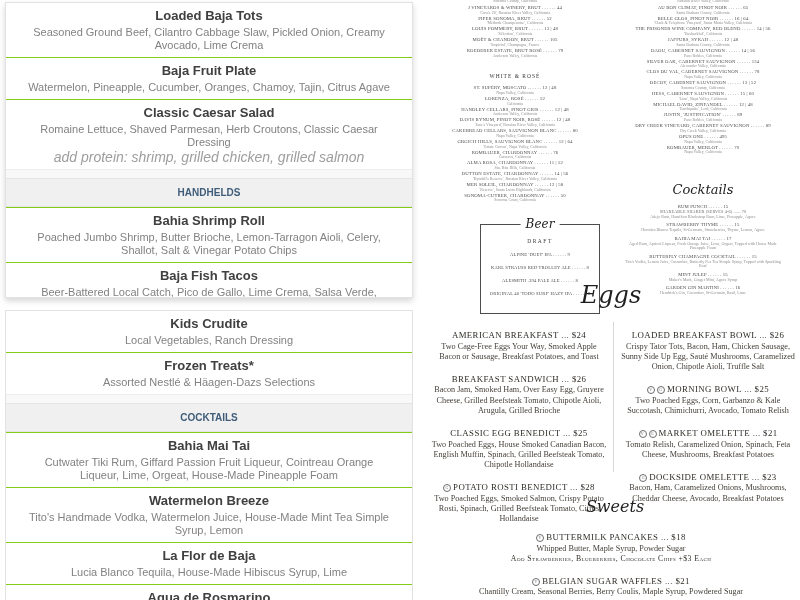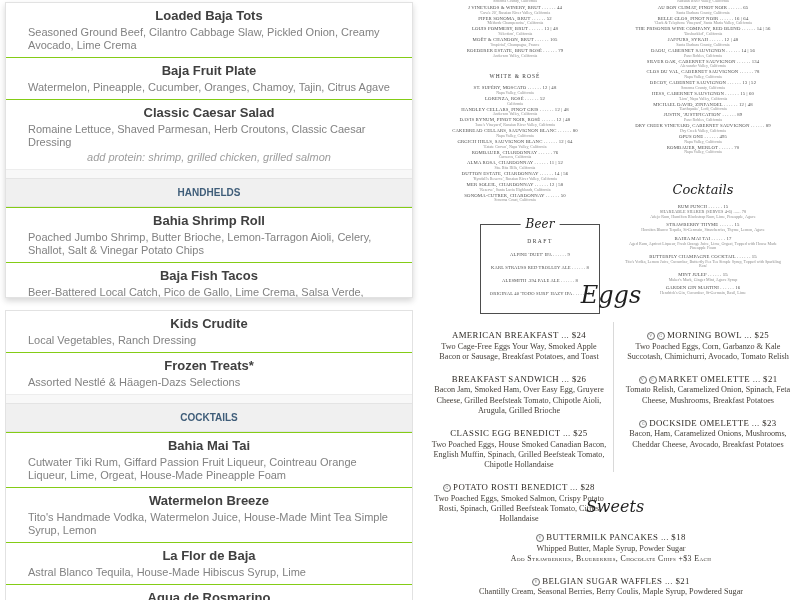--- a/index.html
+++ b/index.html
@@ -11,22 +11,22 @@
   .root{position:absolute;inset:0;}
 
   
   .left-pane{position:absolute;left:5px;top:2px;width:408px;}
   .panel{background:#fff;border:1px solid #e2e2e2;overflow:hidden;}
   .panel-a{height:294px;box-shadow:0 3px 6px rgba(0,0,0,0.16);}
   .panel-b{height:292px;margin-top:12px;}
   .card{padding:6px 22px 5px;border-top:1px solid #84cc16;}
   .panel .card:first-child{border-top:none;}
   .card-title{font-size:13px;font-weight:bold;color:#404040;text-align:center;line-height:14px;margin-bottom:3px;}
-  .card-desc{font-size:11px;color:#828282;line-height:13px;}
-  .card-note{font-size:11px;font-style:italic;color:#9d9d9d;text-align:center;line-height:13px;margin-top:2px;}
+  .card-desc{font-size:11px;color:#828282;text-align:center;line-height:13px;}
+  .card-note{font-size:14px;font-style:italic;color:#9d9d9d;text-align:center;line-height:13px;margin-top:2px;}
   .section-gap{height:8px;background:#f8f8f8;border-top:1px solid #ededed;}
   .banner{background:#f0f0f0;border-top:1px solid #e4e4e4;border-bottom:1px solid #e4e4e4;
     color:#3f5d79;font-weight:bold;font-size:10px;text-align:center;padding:8px 0;}
 
   
   .right-page{position:absolute;left:422px;top:0;width:378px;height:600px;background:#fff;overflow:hidden;}
   .script{font-family:"DejaVu Serif",serif;font-style:italic;color:#1e1e1e;}
 
   
   .wcol{position:absolute;top:0;transform:scale(0.5);transform-origin:0 0;
@@ -114,21 +114,21 @@
         <div class="card">
           <div class="card-title">Bahia Mai Tai</div>
           <div class="card-desc">Cutwater Tiki Rum, Giffard Passion Fruit Liqueur, Cointreau Orange Liqueur, Lime, Orgeat, House-Made Pineapple Foam</div>
         </div>
         <div class="card">
           <div class="card-title">Watermelon Breeze</div>
           <div class="card-desc">Tito's Handmade Vodka, Watermelon Juice, House-Made Mint Tea Simple Syrup, Lemon</div>
         </div>
         <div class="card">
           <div class="card-title">La Flor de Baja</div>
-          <div class="card-desc">Astral Blanco Tequila, House-Made Hibiscus Syrup, Lime</div>
+          <div class="card-desc">Lucia Blanco Tequila, House-Made Hibiscus Syrup, Lime</div>
         </div>
         <div class="card">
           <div class="card-title">Agua de Rosmarino</div>
         </div>
       </div>
   </div>
 
   <div class="right-page">
     <div class="wcol wcol-left" id="wcolLeft">
         <div class="wsub wpartial">Sonoma County, California</div>
@@ -309,20 +309,24 @@
           <div class="bk-title"><span>CLASSIC EGG BENEDICT ... $25</span></div>
           <div class="bk-desc">Two Poached Eggs, House Smoked Canadian Bacon, English Muffin, Spinach, Grilled Beefsteak Tomato, Chipotle Hollandaise</div>
         </div>
         <div class="bk-item">
           <div class="bk-title"><span class="diet">G</span><span>POTATO ROSTI BENEDICT ... $28</span></div>
           <div class="bk-desc">Two Poached Eggs, Smoked Salmon, Crispy Potato Rosti, Spinach, Grilled Beefsteak Tomato, Citrus Hollandaise</div>
         </div>
       </div>
     <div class="bk-col bk-right" id="bkRight">
         <div class="bk-item">
+          <div class="bk-title"><span>LOADED BREAKFAST BOWL ... $26</span></div>
+          <div class="bk-desc">Crispy Tator Tots, Bacon, Ham, Chicken Sausage, Sunny Side Up Egg, Sauté Mushrooms, Caramelized Onion, Chipotle Aioli, Truffle Salt</div>
+        </div>
+        <div class="bk-item">
           <div class="bk-title"><span class="diet">V</span><span class="diet">G</span><span>MORNING BOWL ... $25</span></div>
           <div class="bk-desc">Two Poached Eggs, Corn, Garbanzo &amp; Kale Succotash, Chimichurri, Avocado, Tomato Relish</div>
         </div>
         <div class="bk-item">
           <div class="bk-title"><span class="diet">V</span><span class="diet">G</span><span>MARKET OMELETTE ... $21</span></div>
           <div class="bk-desc">Tomato Relish, Caramelized Onion, Spinach, Feta Cheese, Mushrooms, Breakfast Potatoes</div>
         </div>
         <div class="bk-item">
           <div class="bk-title"><span class="diet">G</span><span>DOCKSIDE OMELETTE ... $23</span></div>
           <div class="bk-desc">Bacon, Ham, Caramelized Onions, Mushrooms, Cheddar Cheese, Avocado, Breakfast Potatoes</div>

